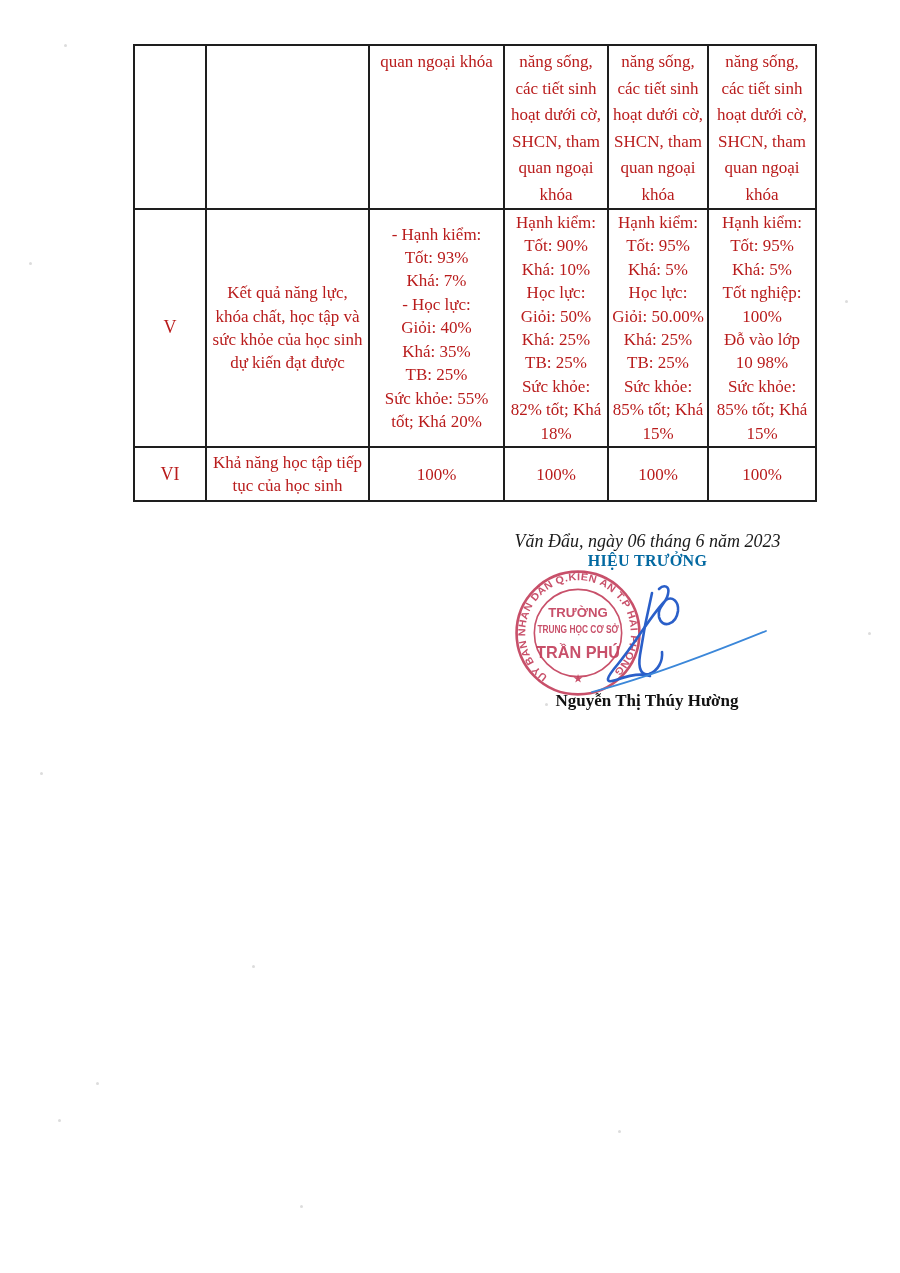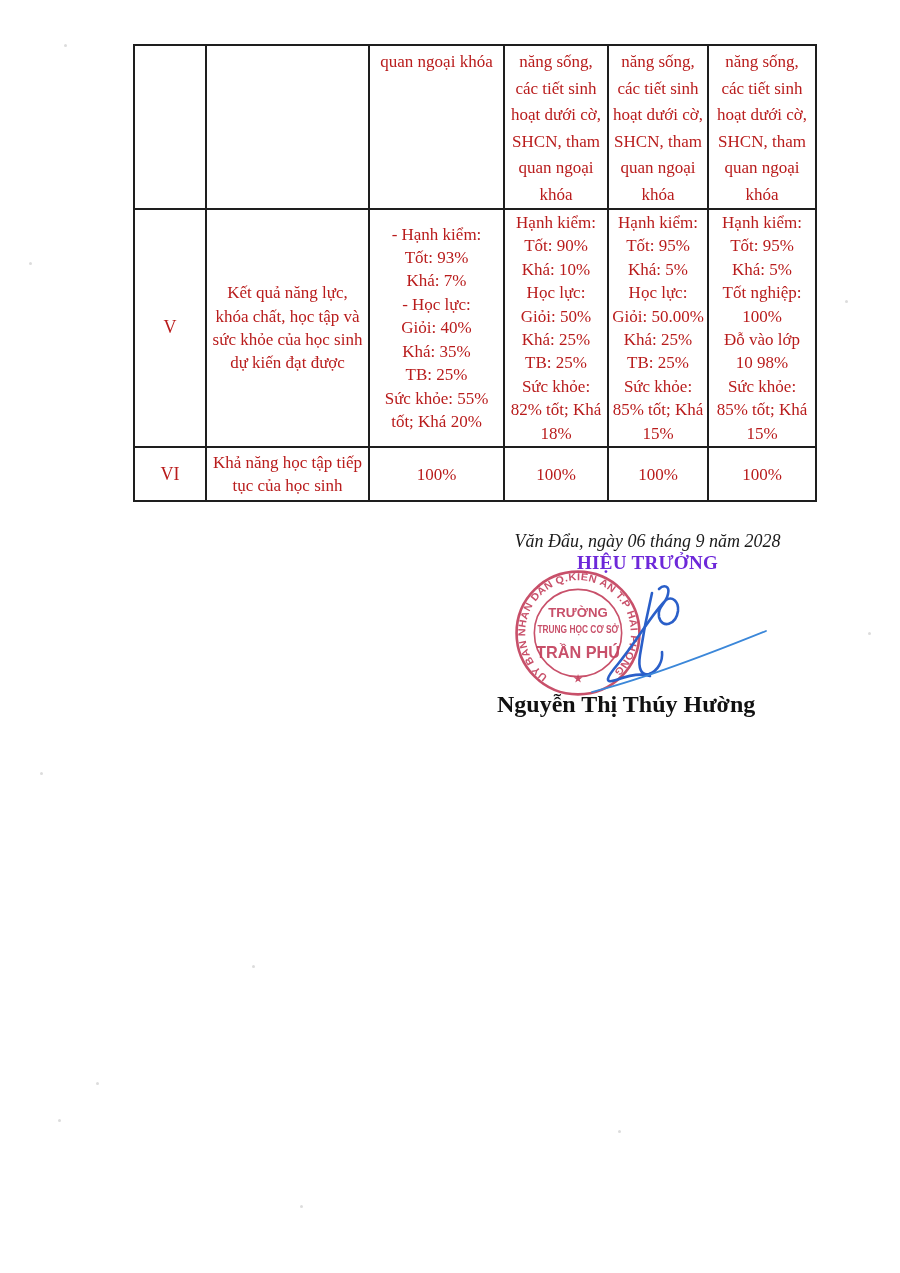--- a/index.html
+++ b/index.html
@@ -26,25 +26,25 @@
   tr.r-vi{height:54px;}
   tr.r-vi .pre{line-height:23px;}
   .num-cell{font-size:18px;}
   
   .date-line{
     position:absolute;left:500px;top:531px;width:295px;text-align:center;
     font-style:italic;font-size:18px;color:#1a1a1a;
   }
   .sig-title{
     position:absolute;left:500px;top:552px;width:295px;text-align:center;
-    font-weight:bold;font-size:19px;letter-spacing:.3px;color:#6d28d9;
+    font-weight:bold;font-size:16px;letter-spacing:.3px;color:#0369a1;
   }
   .sig-name{
-    position:absolute;left:497px;top:691px;width:300px;text-align:left;
-    font-weight:bold;font-size:24px;color:#111;
+    position:absolute;left:497px;top:691px;width:300px;text-align:center;
+    font-weight:bold;font-size:17px;color:#111;
   }
   .stamp{position:absolute;left:512px;top:567px;}
   .ink{position:absolute;left:560px;top:578px;}
   
   .speck{position:absolute;width:3px;height:3px;border-radius:50%;
     background:#9a9a9a;opacity:.35;}
 </style>
 </head>
 <body>
 
@@ -170,21 +170,21 @@
         <td>
             <div class="pre">100%</div>
           </td>
         <td>
             <div class="pre">100%</div>
           </td>
       </tr>
     </tbody>
   </table>
 
-  <div class="date-line">Văn Đẩu, ngày 06 tháng 9 năm 2028</div>
+  <div class="date-line">Văn Đẩu, ngày 06 tháng 6 năm 2023</div>
   <div class="sig-title">HIỆU TRƯỞNG</div>
 
   <svg class="stamp" width="132" height="132" viewBox="0 0 130 130">
     <g fill="none" stroke="#c4425e" opacity="0.92">
       <circle cx="65" cy="65" r="60.5" stroke-width="2.6"></circle>
       <circle cx="65" cy="65" r="43" stroke-width="1.6"></circle>
     </g>
     <defs>
       <path id="arcT" d="M 35.2 107.6 A 52 52 0 1 1 94.8 107.6" fill="none"></path>
     </defs>

